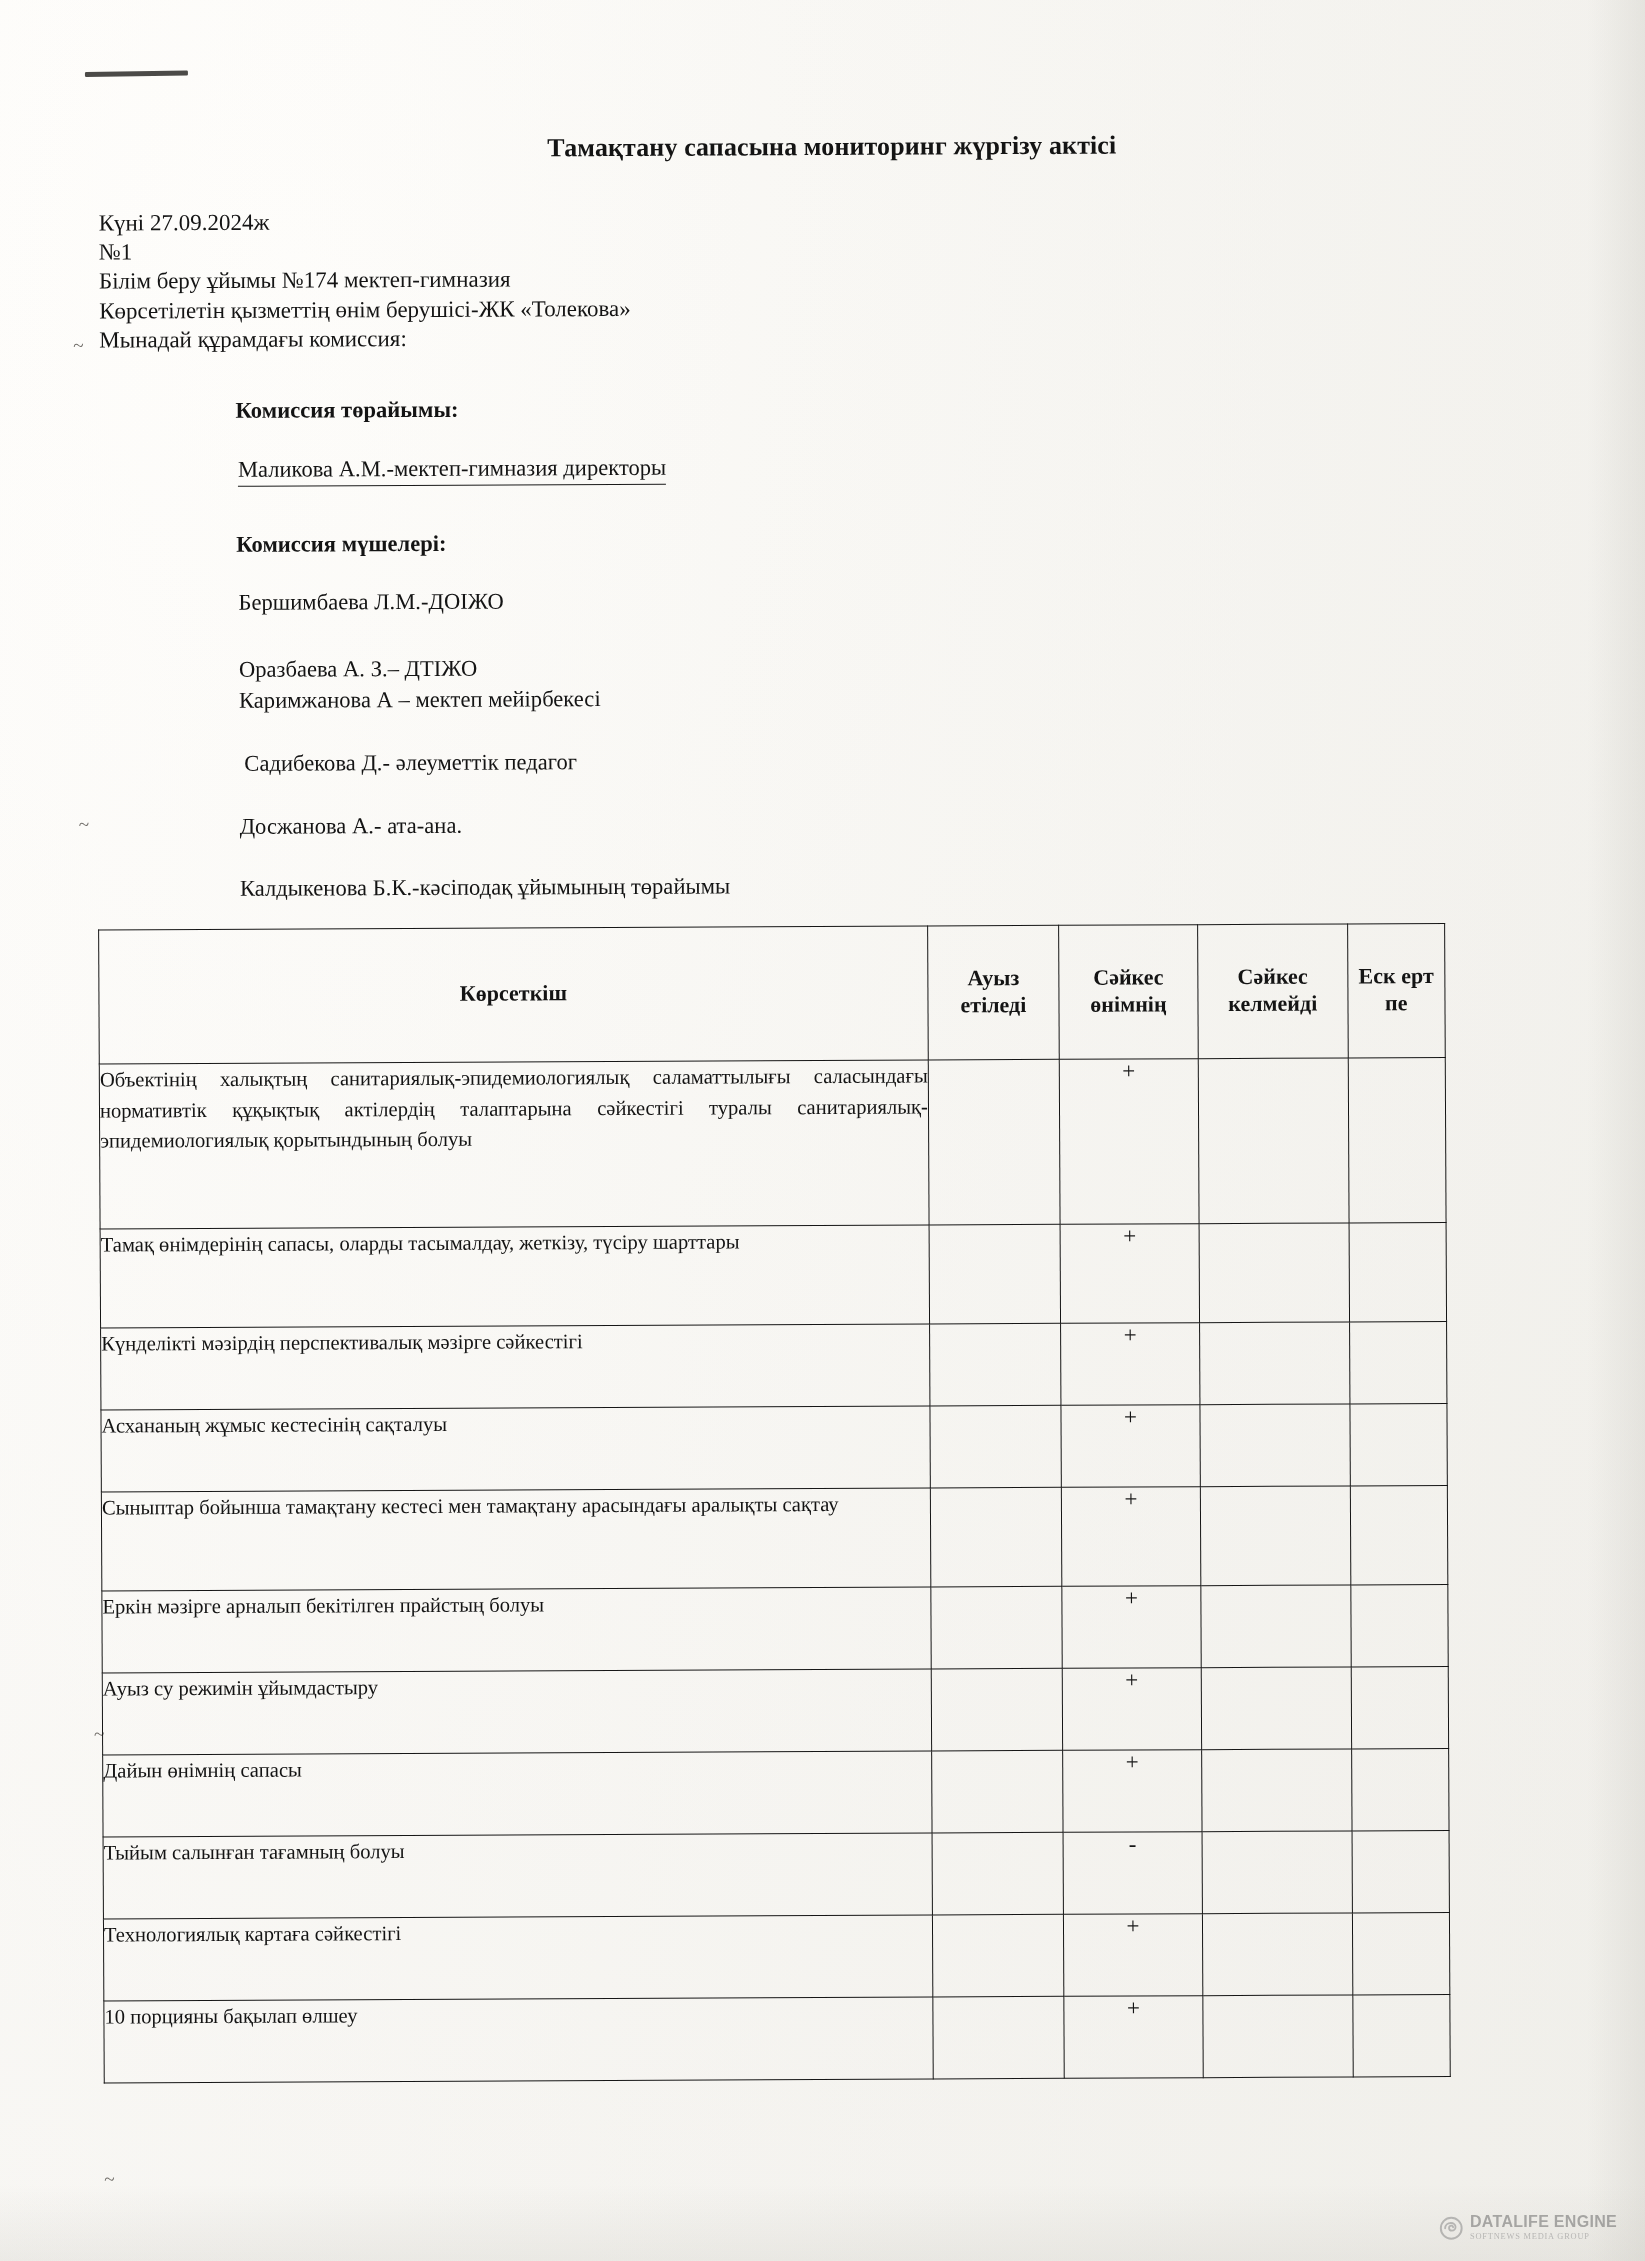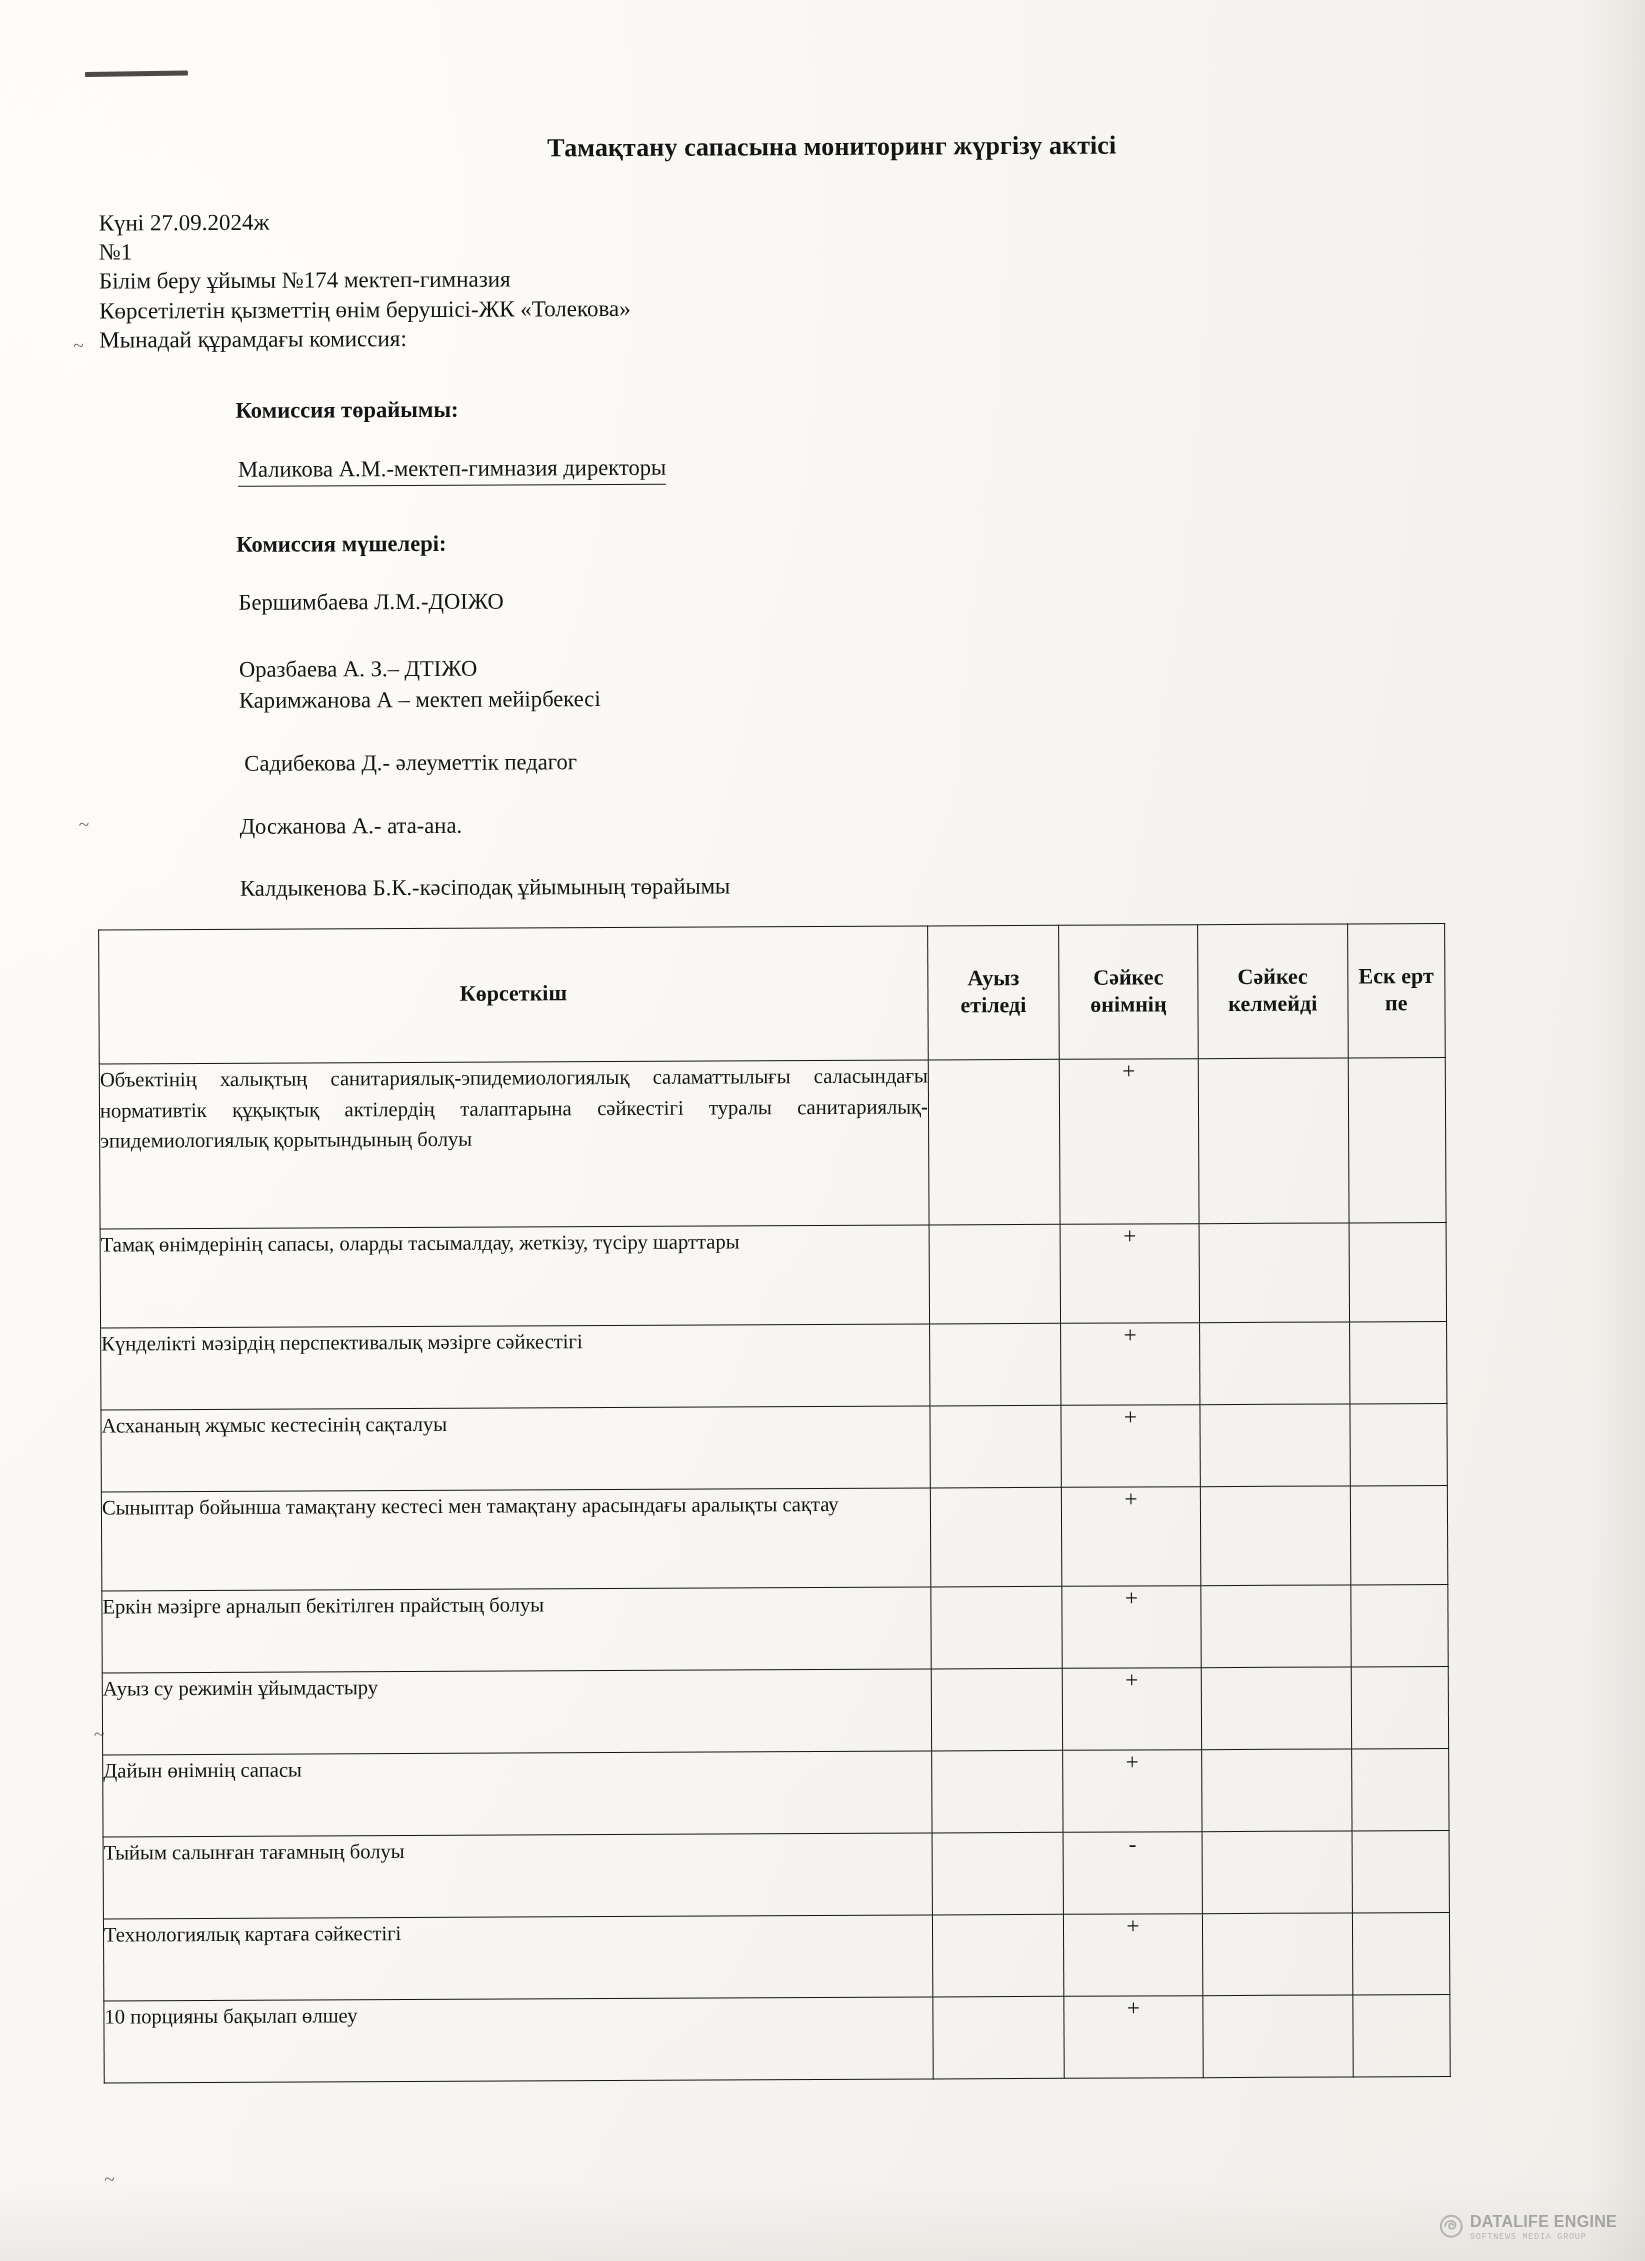--- a/index.html
+++ b/index.html
@@ -184,38 +184,38 @@
   tr.r-tall td { height: 164px; }
   tr.r-mid  td { height: 81px; }
   tr.r-two  td { height: 98px; }
 
   
   .watermark {
     position: absolute;
     right: 28px;
     bottom: 19.3px;
     display: flex;
-    align-items: flex-start;
+    align-items: center;
     gap: 6.4px;
     opacity: 0.55;
   }
   .wm-logo {
     width: 24.5px; height: 24.5px;
     flex: 0 0 auto;
   }
   .wm-text { line-height: 1.05; }
   .wm-title {
     font-family: "Liberation Sans", sans-serif;
     font-size: 16px;
     font-weight: 700;
     color: #6d6d6d;
     letter-spacing: 0.3px;
   }
   .wm-sub {
-    font-family: Liberation Mono, monospace;
+    font-family: Liberation Serif, serif;
     font-size: 8.4px;
     color: #8d8d8d;
     letter-spacing: 0.8px;
   }
 </style>
 </head>
 <body>
 
 <div class="page">
   <div class="paper-tint"></div>

